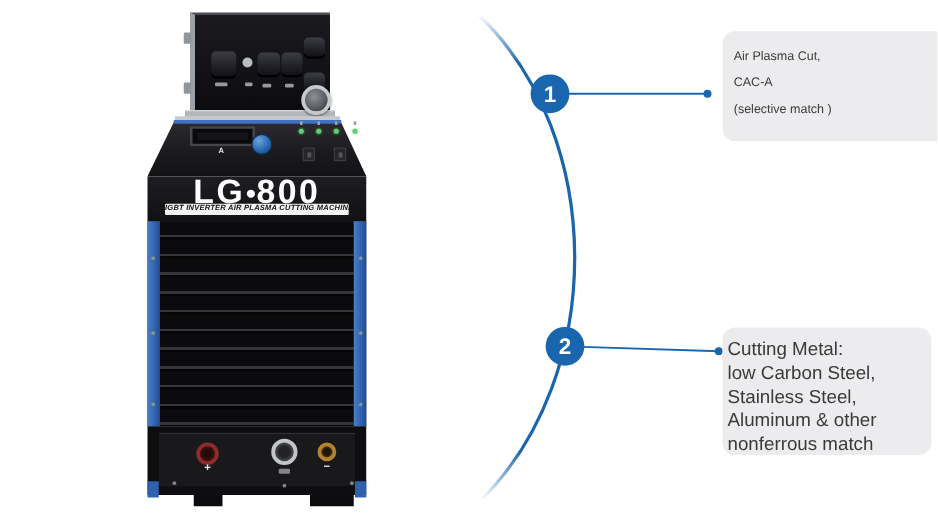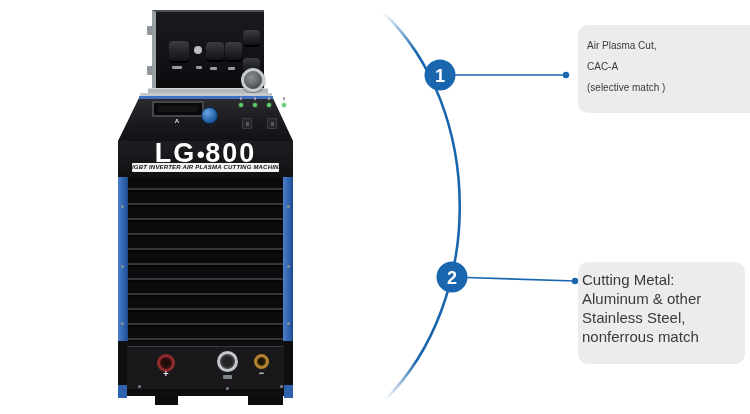--- a/index.html
+++ b/index.html
@@ -186,18 +186,19 @@
   </svg>
 
   <div class="abs callout callout-1">
     <div>Air Plasma Cut,</div>
     <div>CAC-A</div>
     <div>(selective match )</div>
   </div>
 
   <div class="abs callout callout-2">
     <div>Cutting Metal:</div>
+    <div>low Carbon Steel,</div>
+    <div>Stainless Steel,</div>
     <div>Aluminum &amp; other</div>
-    <div>Stainless Steel,</div>
     <div>nonferrous match</div>
   </div>
 
 </div>
 
 </body></html>

